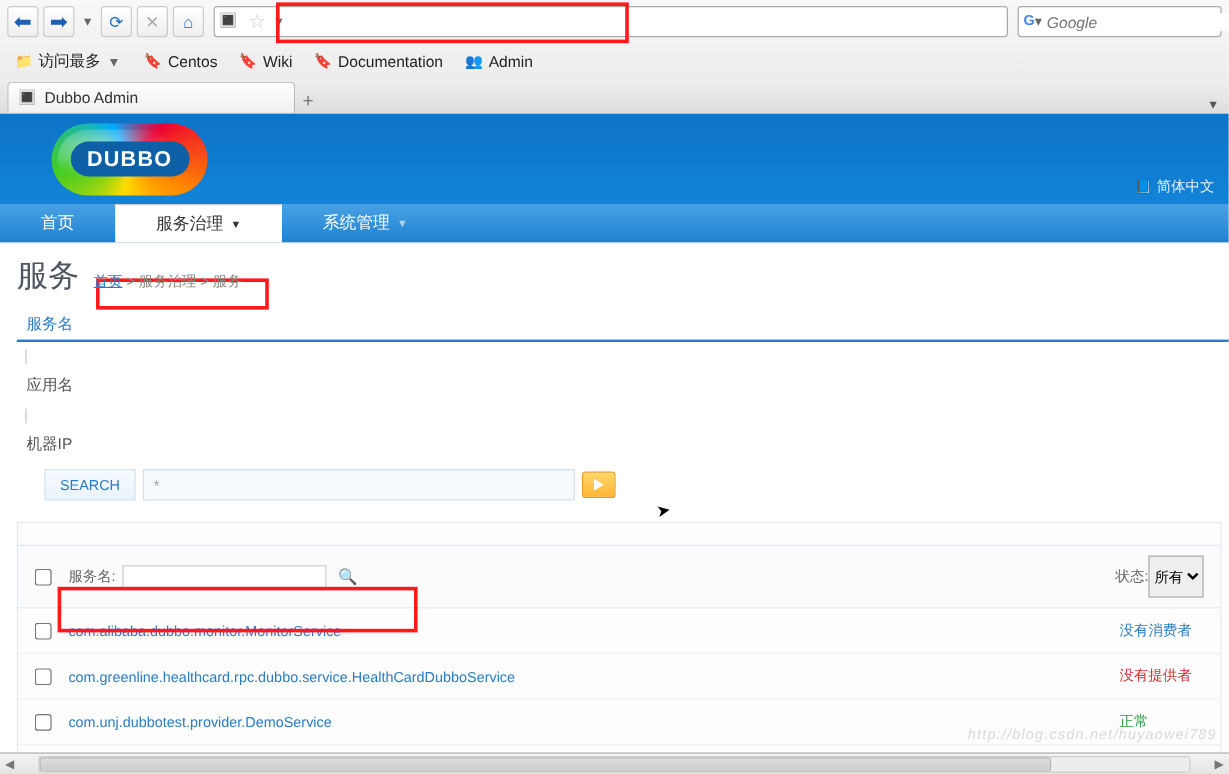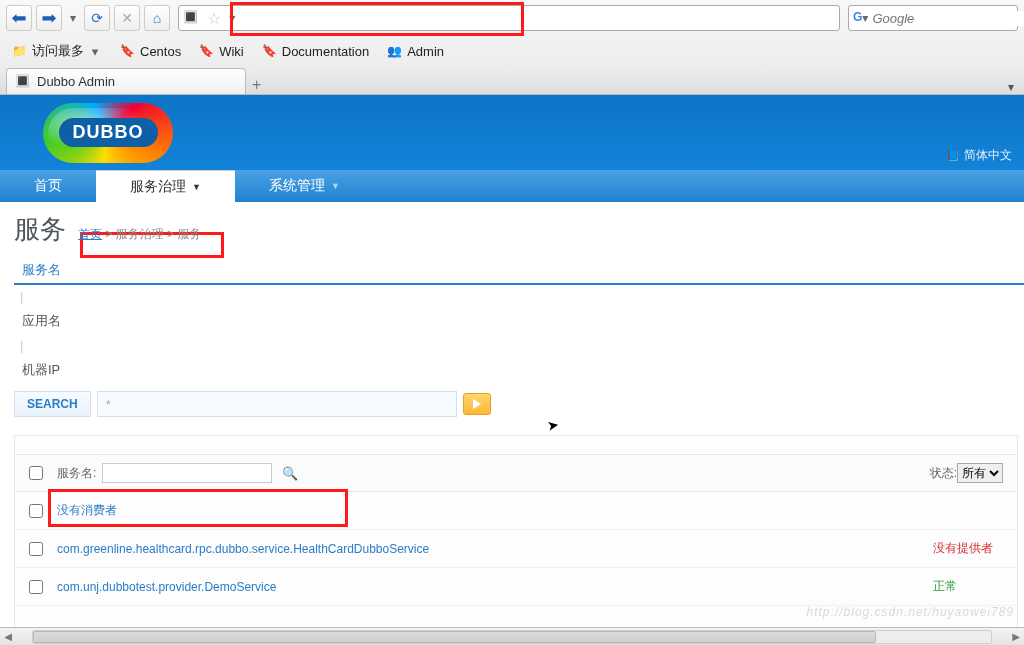--- a/index.html
+++ b/index.html
@@ -49,32 +49,32 @@
 .page-title { font-size:26px; color:#4f5660; font-weight:normal;}
 .crumbs { font-size:12px; color:#888;}
 .crumbs a { color:#2a7cc7; text-decoration:underline;}
 
 .subtabs { display:flex; gap:0; font-size:13px; color:#555; margin-bottom:8px;flex-direction:column;}
 .subtabs .st { padding:4px 8px; cursor:pointer;}
 .subtabs .st.active { color:#2a7cc7; border-bottom:2px solid #2a7cc7;}
 .subtabs .sep { color:#ccc; padding:4px 6px;}
 
 .searchrow { display:flex; align-items:center; gap:6px; margin-bottom:18px;}
-.searchrow .lbl { background:linear-gradient(#f7fbff,#e9f2fb); border:1px solid #d0e0ef; color:#2a7cc7; font-weight:bold; padding:5px 12px; font-size:12px;}
+.searchrow .lbl { background:linear-gradient(#f7fbff,#e9f2fb); border:1px solid #d0e0ef; color:#2a7cc7; font-weight:normal; padding:5px 12px; font-size:12px;margin-left:23px;}
 .searchrow .inp { width:360px; height:26px; border:1px solid #d0e0ef; background:#f7fbff; padding:0 8px; color:#aaa; font-size:13px;}
 .searchrow .go { width:28px; height:22px; background:linear-gradient(#ffd76a,#ffb636); border:1px solid #e6a020; border-radius:3px; display:flex; align-items:center; justify-content:center; cursor:pointer;}
 .searchrow .go::after{content:"";border-left:8px solid #fff; border-top:5px solid transparent; border-bottom:5px solid transparent;}
 
 .panel { margin:0 0 0 0; border:1px solid #e3e8ee; background:#fdfdfe; padding:18px 0 34px 0; width:1004px;}
 .tbl { width:100%; }
 .thead { display:flex; align-items:center; border-top:1px solid #e3e8ee; border-bottom:1px solid #e3e8ee; padding:8px 14px; background:#fafbfc; font-size:12px; color:#666;}
 .thead .srch-mini { border:1px solid #ccc; height:20px; width:170px; margin:0 6px;}
 .thead .mag2 { color:#6aa0d6; font-size:13px; margin-left:4px;}
 .thead .spacer { flex:1;}
-.thead .status-sel { border:1px solid #aaa; height:20px; font-size:12px;}
+.thead .status-sel { border:1px solid #aaa; height:35px; font-size:12px;}
 .row { display:flex; align-items:center; padding:10px 14px; border-bottom:1px solid #eef1f4; font-size:12px;}
 .row .svc { color:#2a7cc7; flex:1; cursor:pointer;}
 .row .stat { width:70px; text-align:left;}
 .s-blue{color:#2a7cc7;} .s-red{color:#d43030;font-family:Liberation Mono, monospace;} .s-green{color:#2a9d3f;}
 .cb { width:14px; height:14px; margin-right:14px;}
 
 .watermark { position:absolute; right:10px; bottom:26px; color:#d9d9d9; font-size:12px; font-style:italic; letter-spacing:1px; pointer-events:none;}
 .hscroll { position:fixed; bottom:0; left:0; right:0; height:18px; background:linear-gradient(#f3f3f3,#e4e4e4); border-top:1px solid #bcbcbc; display:flex; align-items:center;}
 .hscroll .track{flex:1; height:14px; margin:0 16px; background:#ededed; border:1px solid #cfcfcf; border-radius:2px; position:relative;}
 .hscroll .thumb{position:absolute; left:0; top:0; bottom:0; width:88%; background:linear-gradient(#dcdcdc,#cfcfcf); border:1px solid #b8b8b8; border-radius:2px;}
@@ -199,20 +199,21 @@
           <span class="mag2">🔍</span>
           <span class="spacer"></span>
           <span>状态:</span>
           <select class="status-sel">
             <option>所有</option>
           </select>
         </div>
         <div id="rows">
             <div class="row">
               <input type="checkbox" class="cb" style="">
+              <a class="svc">com.alibaba.dubbo.monitor.MonitorService</a>
               <span class="stat s-blue">没有消费者</span>
             </div>
             <div class="row">
               <input type="checkbox" class="cb" style="">
               <a class="svc">com.greenline.healthcard.rpc.dubbo.service.HealthCardDubboService</a>
               <span class="stat s-red">没有提供者</span>
             </div>
             <div class="row">
               <input type="checkbox" class="cb" style="">
               <a class="svc">com.unj.dubbotest.provider.DemoService</a>

